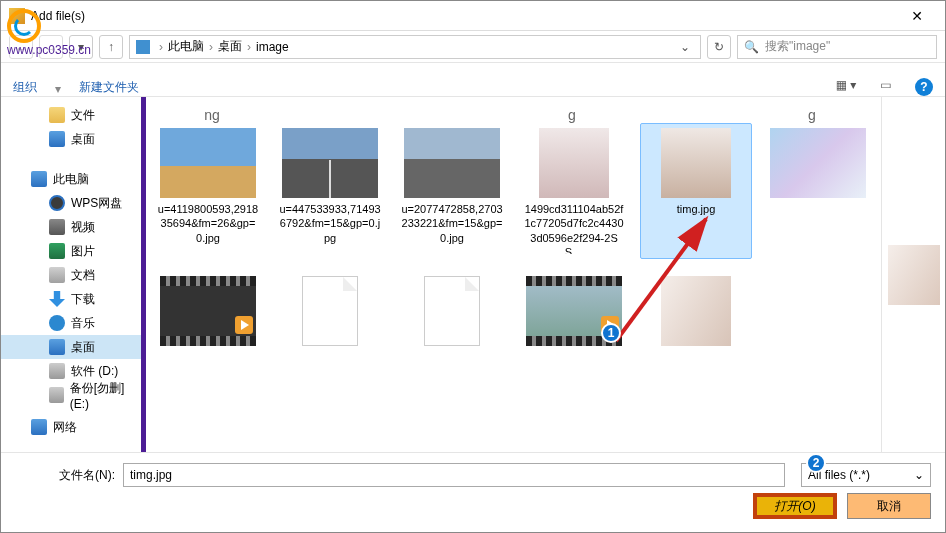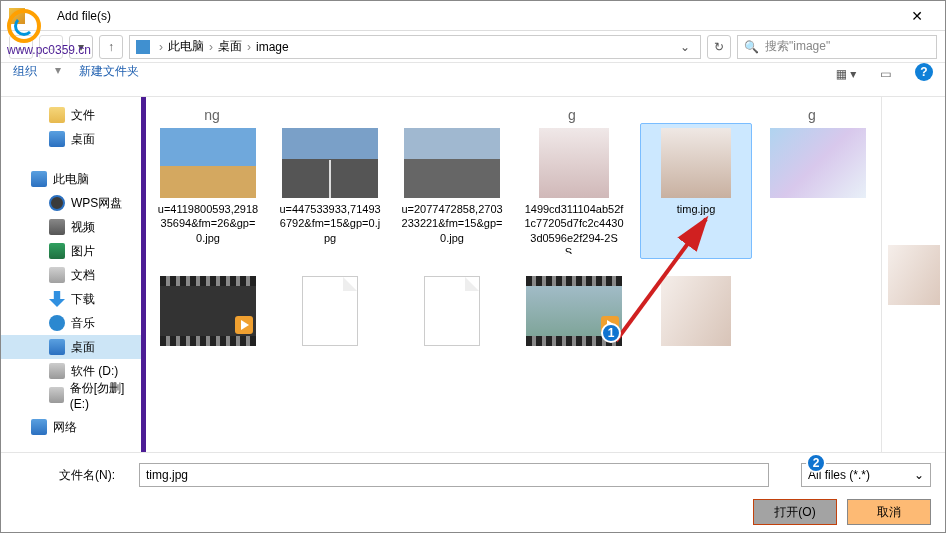--- a/index.html
+++ b/index.html
@@ -1,39 +1,39 @@
 <!DOCTYPE html>
 <html><head>
 <meta charset="utf-8">
 <style>
 * { margin: 0; padding: 0; box-sizing: border-box; font-family: "Microsoft YaHei", "Segoe UI", sans-serif; }
 body { width: 946px; height: 533px; background: #fff; position: relative; overflow: hidden; border: 1px solid #888; }
 
-.titlebar { height: 30px; display: flex; align-items: center; padding: 9px 8px; border-bottom: 1px solid #ddd; gap: 26px; }
+.titlebar { height: 30px; display: flex; align-items: center; padding: 9px 8px; border-bottom: 1px solid #ddd; }
 .titlebar .icon { width: 16px; height: 16px; background: linear-gradient(135deg,#f0c040,#d89020); margin-right: 6px; }
 .titlebar .title { font-size: 12px; flex: 1; }
 .titlebar .close { width: 40px; text-align: center; font-size: 14px; cursor: pointer; }
 
 .watermark { position: absolute; top: 8px; left: 6px; z-index: 50; pointer-events: none; }
 .watermark .wm-title { font-size: 20px; font-weight: bold; color: #0080d0; text-shadow: 1px 1px 0 #fff; }
 .watermark .wm-url { font-size: 12px; color: #4c1d95; }
 .watermark .wm-logo { width: 34px; height: 34px; border: 4px solid #ffa000; border-radius: 50%; display: inline-block; vertical-align: middle; margin-right: 4px; position: relative; }
 .watermark .wm-logo::after { content:""; position:absolute; inset:3px; border:3px solid #0095dd; border-radius:50%; border-top-color:transparent; border-right-color:transparent; }
 
 .navbar { height: 32px; display: flex; align-items: center; padding: 0 8px; gap: 6px; border-bottom: 1px solid #e5e5e5; }
 .navbtn { width: 24px; height: 24px; border: 1px solid #ccc; border-radius: 3px; display:flex; align-items:center; justify-content:center; font-size:12px; color:#555; background:#fff; }
 .navbtn.disabled { color:#bbb; border-color:#ddd; }
 .breadcrumb { flex:1; height:24px; border:1px solid #ccc; display:flex; align-items:center; padding:0 6px; font-size:12px; gap:2px; }
 .breadcrumb .bc-icon { width:14px; height:14px; background:#4090d0; margin-right:4px; }
 .breadcrumb .sep { color:#888; padding:0 3px; }
 .breadcrumb .dd { margin-left:auto; color:#555; padding:0 4px; }
 .searchbox { width:200px; height:24px; border:1px solid #ccc; display:flex; align-items:center; padding:0 6px; font-size:12px; color:#888; }
 .searchbox .sicon { margin-right:6px; }
 
-.toolbar { height: 34px; display:flex; align-items:flex-start; padding:0 12px; gap:18px; font-size:12px; color:#2060b0; border-bottom:1px solid #e5e5e5; }
+.toolbar { height: 34px; display:flex; align-items:flex-end; padding:0 12px; gap:18px; font-size:12px; color:#2060b0; border-bottom:1px solid #e5e5e5; }
 .toolbar .spacer { flex:1; }
 .toolbar .viewbtn { width:22px; height:22px; display:flex; align-items:center; justify-content:center; color:#555; }
 .help-icon { width:18px; height:18px; border-radius:50%; background:#1080d8; color:#fff; display:flex; align-items:center; justify-content:center; font-size:12px; font-weight:bold; }
 
 .body { display:flex; height: calc(100% - 30px - 32px - 34px - 80px); }
 
 .sidebar { width:145px; border-right:5px solid #4c1d95; overflow-y:auto; padding:6px 0; font-size:12px; }
 .tree-item { display:flex; align-items:center; height:24px; padding-left:30px; gap:6px; cursor:pointer; }
 .tree-item.lvl2 { padding-left:48px; }
 .tree-item.selected { background:#cce5f6; }
@@ -86,27 +86,27 @@
 
 .badge { position:absolute; width:20px; height:20px; background:#1074d0; color:#fff; border-radius:50%; border:2px solid #fff; font-size:12px; display:flex; align-items:center; justify-content:center; font-weight:bold; z-index:30; }
 .badge1 { left:600px; top:322px; }
 .badge2 { left:805px; top:452px; }
 
 
 .arrow { position:absolute; z-index:25; pointer-events:none; }
 .arrow svg { overflow:visible; }
 
 .footer { height:80px; border-top:1px solid #e5e5e5; padding:10px 14px; }
-.fn-row { display:flex; align-items:center; gap:24px; margin-bottom:12px; font-size:12px; }
+.fn-row { display:flex; align-items:center; gap:8px; margin-bottom:6px; font-size:12px; }
 .fn-label { width:100px; text-align:right; }
 .fn-input { flex:1; height:24px; border:1px solid #aaa; padding:0 6px; font-size:12px; }
 .fn-filter { width:130px; height:24px; border:1px solid #aaa; padding:0 6px; font-size:12px; display:flex; align-items:center; justify-content:space-between; margin-left:8px; }
 .btn-row { display:flex; justify-content:flex-end; gap:10px; }
 .wbtn { width:84px; height:26px; border:1px solid #888; background:#fdba74; font-size:12px; display:flex; align-items:center; justify-content:center; cursor:pointer; }
-.wbtn.primary { border:1px solid #c2410c; background:#a3a3a3; }
+.wbtn.primary { border:4px solid #c2410c; background:#eab308;font-style:italic; }
 
 </style>
 </head>
 <body>
 
 <div class="watermark">
   <span class="wm-logo"></span>
   <div class="wm-url">www.pc0359.cn</div>
 </div>
 

